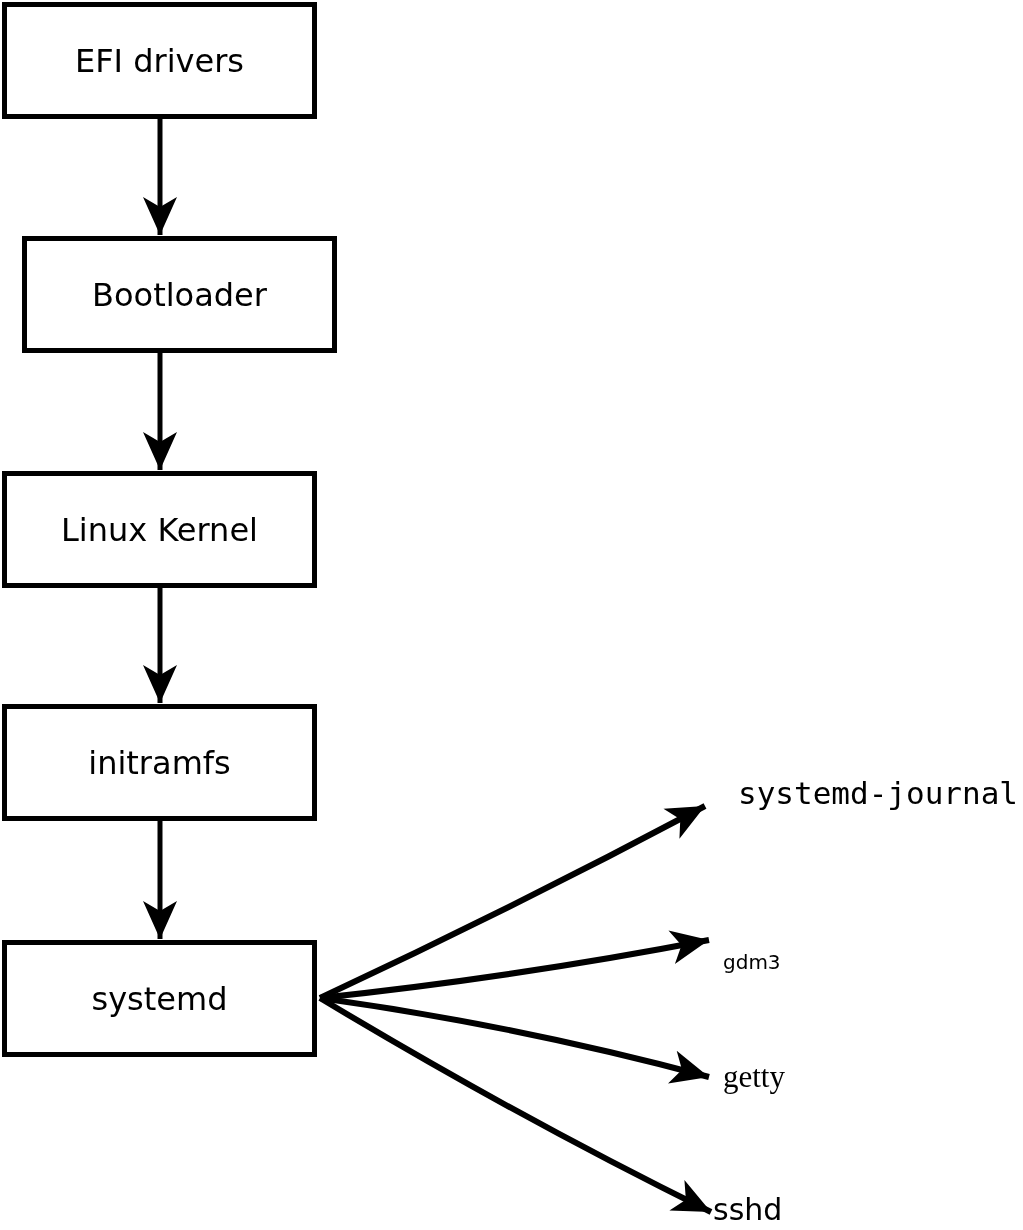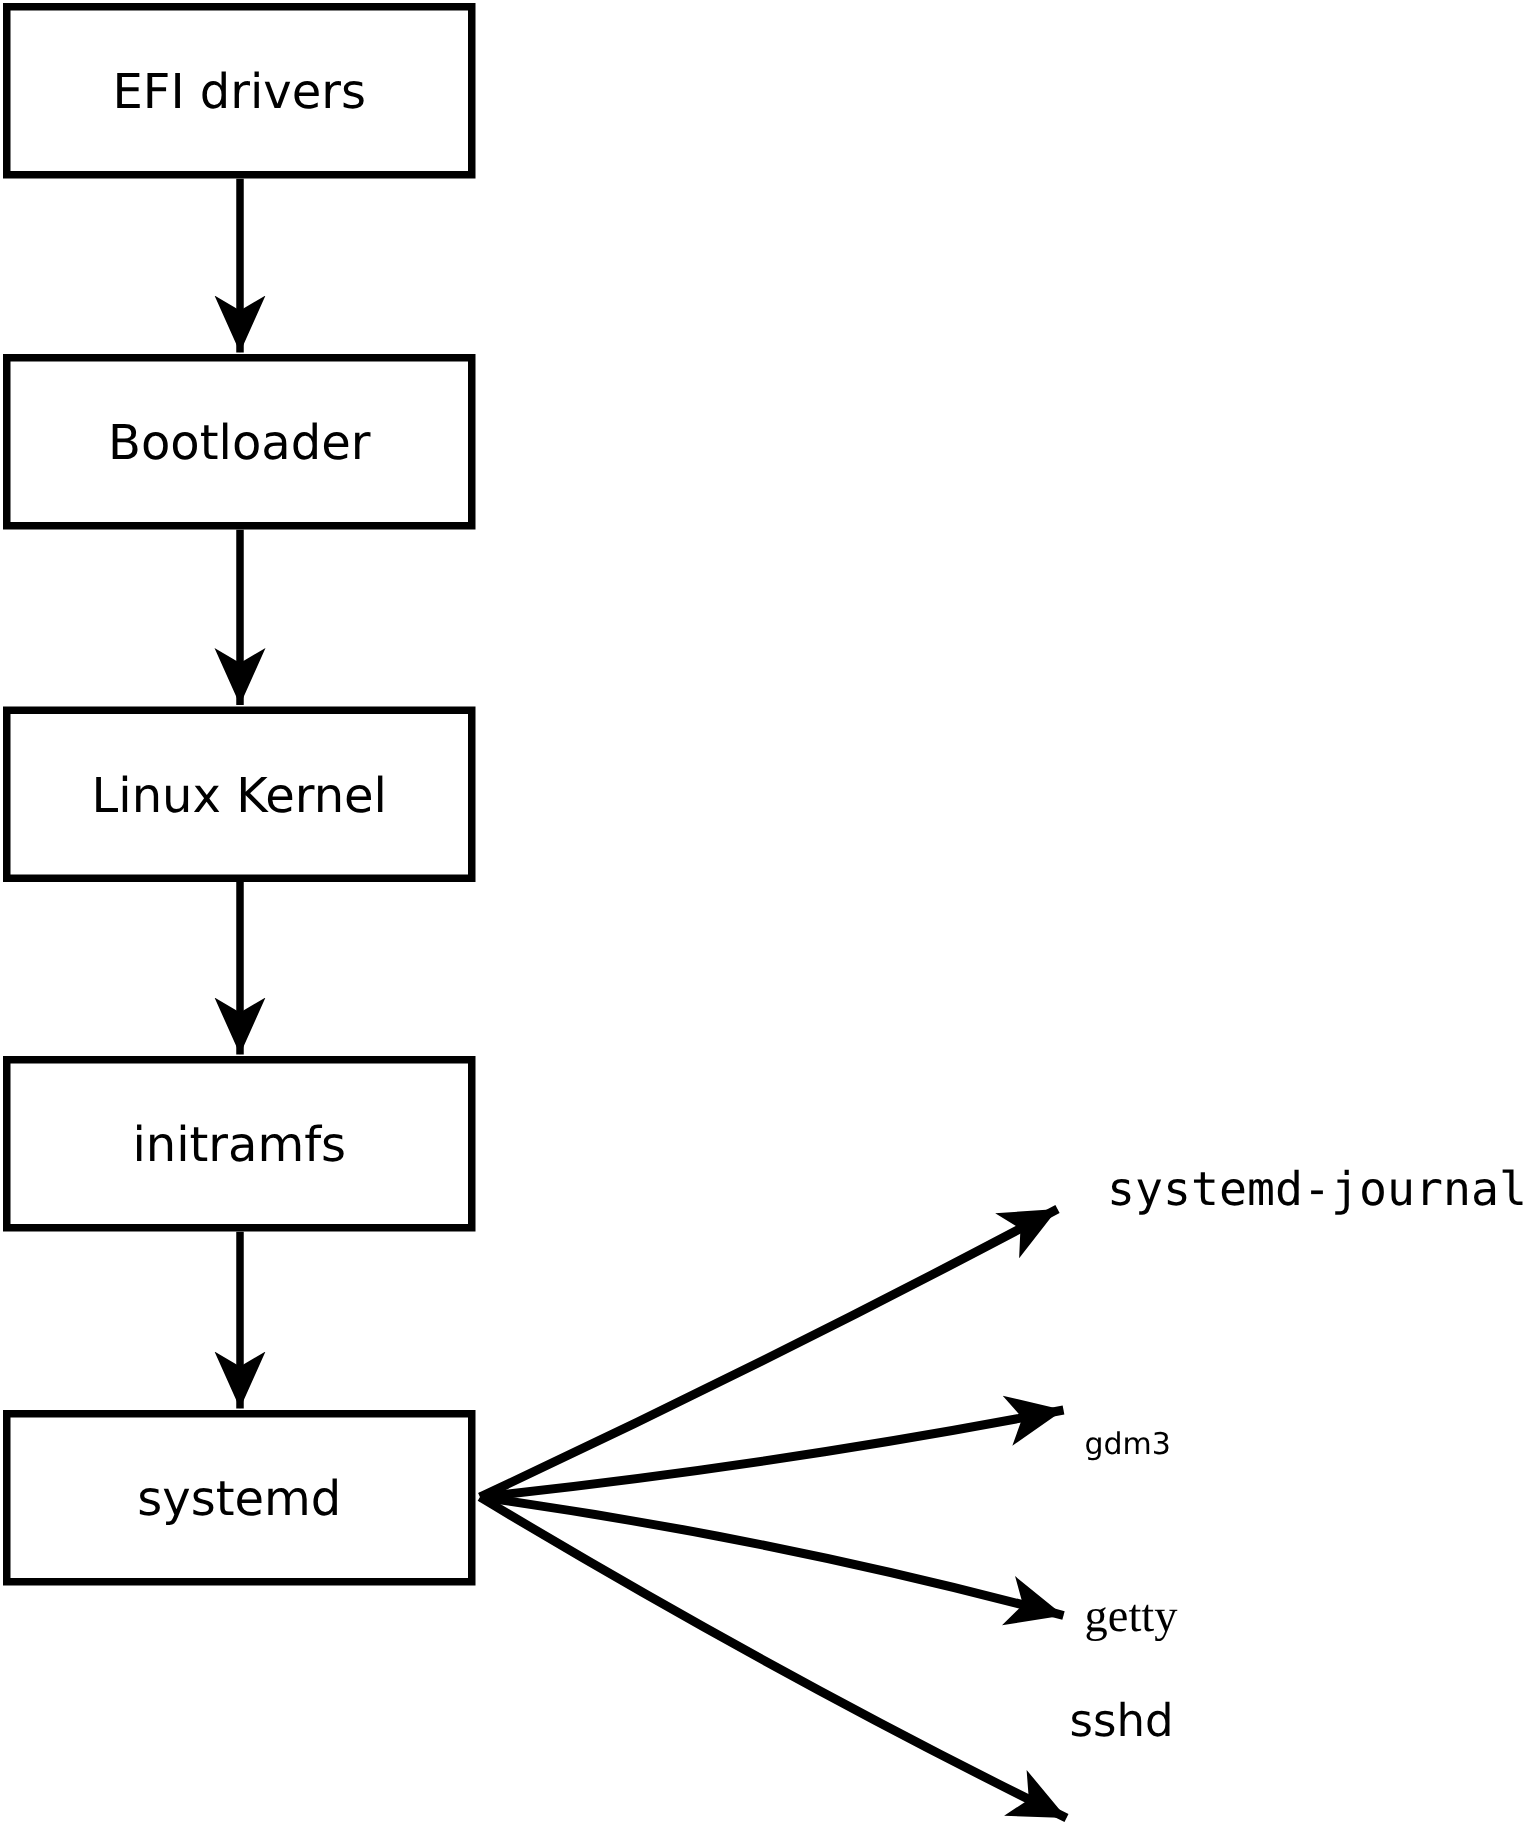--- a/index.html
+++ b/index.html
@@ -34,36 +34,36 @@
     display: flex;
     align-items: center;
     justify-content: center;
   }
   .node-label {
     font-size: 32px;
     line-height: 1;
     white-space: nowrap;
   }
   .node-efi        { top: 2px; }
-  .node-bootloader { top: 236px; }
+  .node-bootloader { top: 236px; margin-left: 20px; }
   .node-kernel     { top: 471px; }
   .node-initramfs  { top: 704px; }
   .node-systemd    { top: 940px; text-align: center; }
 
   .proc-label {
     position: absolute;
     line-height: 40px;
     height: 40px;
     white-space: nowrap;
   }
   .mono { font-family: "DejaVu Sans Mono", monospace; font-size: 31px; }
   .proc-journal { left: 723px; top: 773px; margin-left: 15px; }
   .proc-gdm3    { left: 723px; top: 942px; font-size: 20px; }
   .proc-getty   { left: 723px; top: 1057px; font-family: Liberation Serif, serif; }
-  .proc-sshd    { left: 713px; top: 1128px; font-size: 30px; }
+  .proc-sshd    { left: 713px; top: 1190px; font-size: 30px; }
 
   .annotation {
     position: absolute;
     left: 561px;
     top: 164px;
     font-size: 30px;
     line-height: 30px;
     white-space: nowrap;
   }
 </style>

